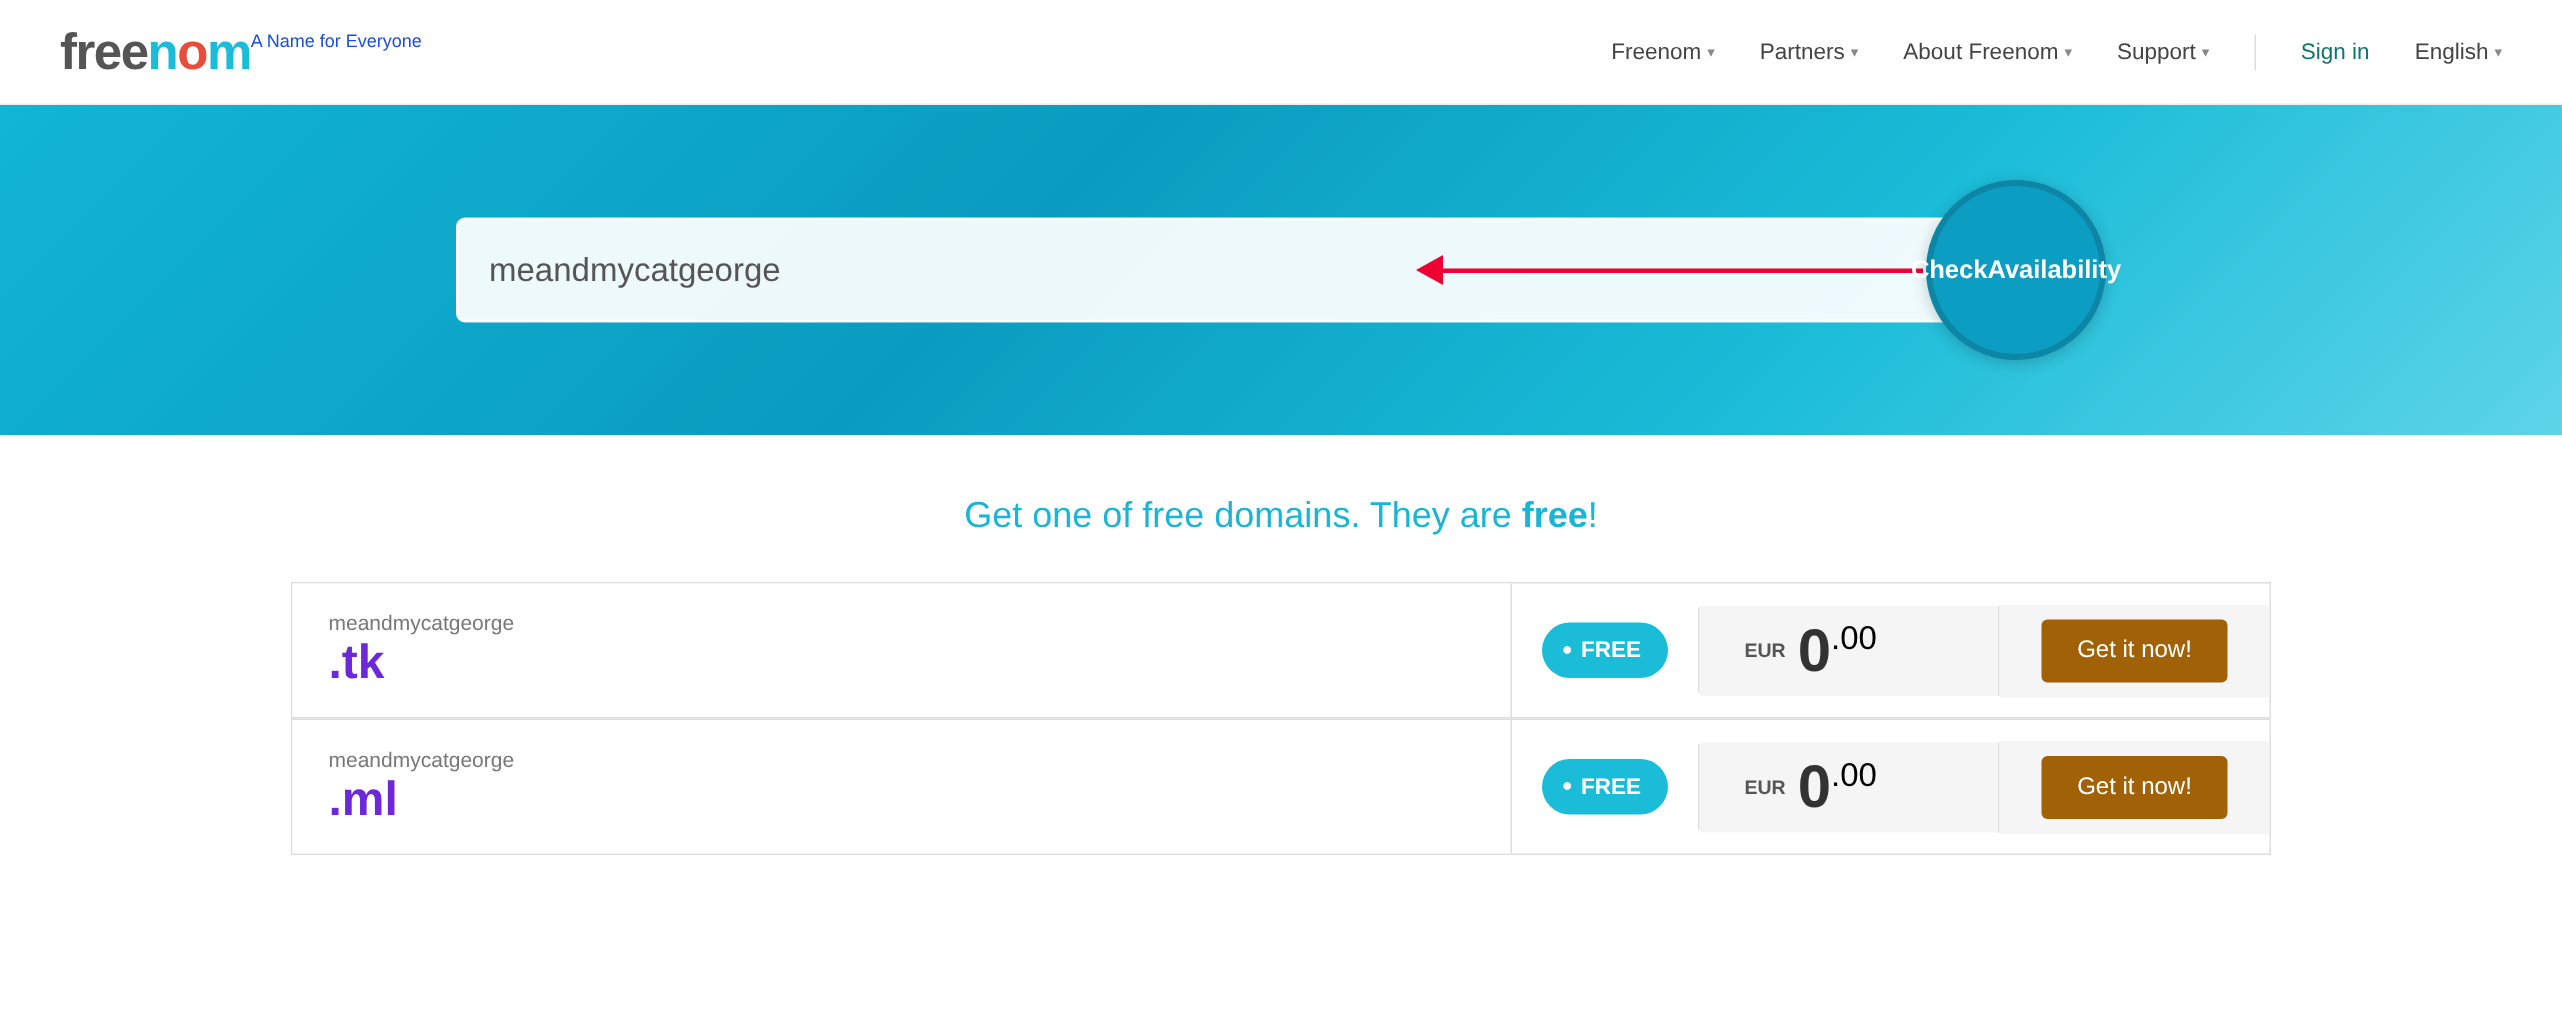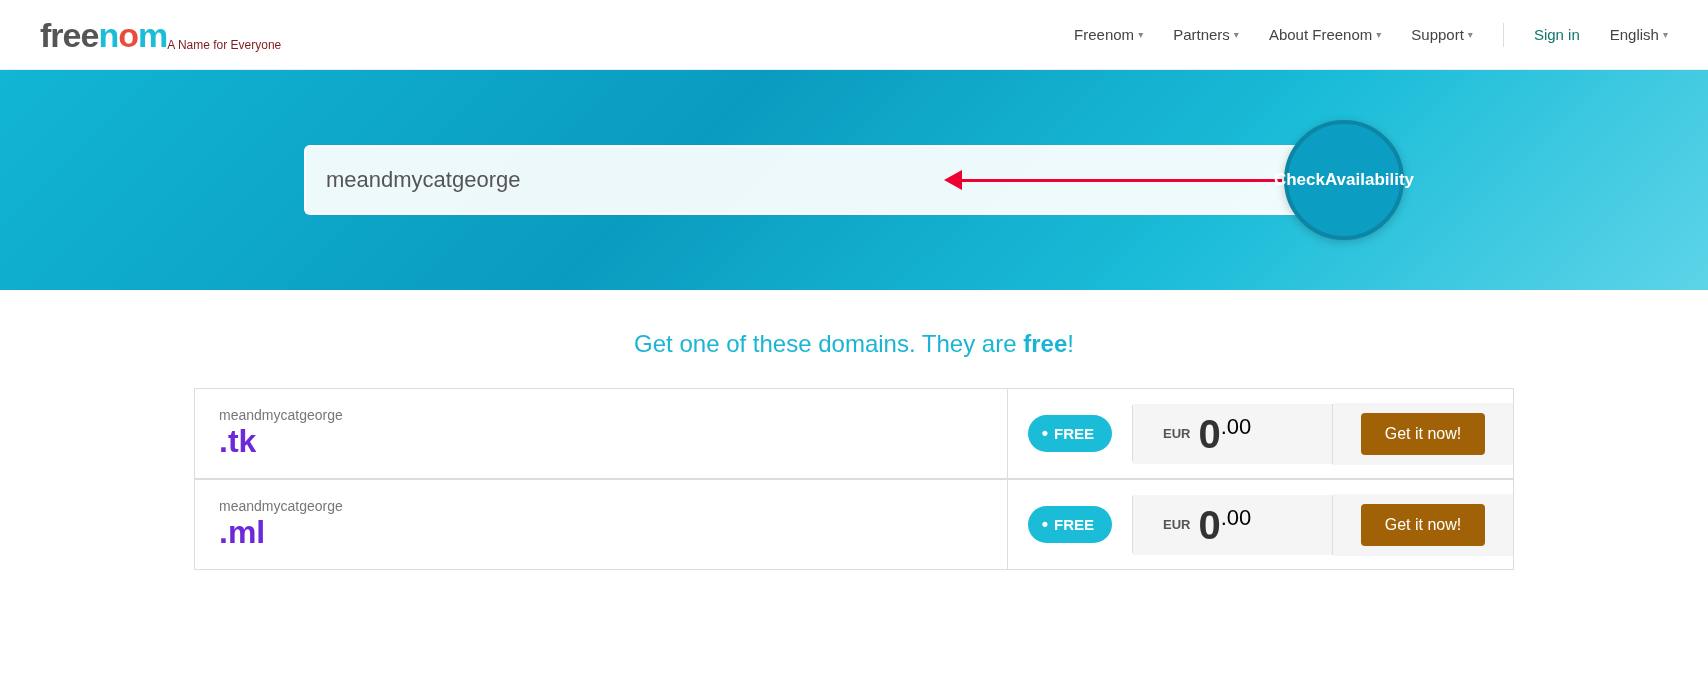--- a/index.html
+++ b/index.html
@@ -9,21 +9,21 @@
     .navbar {
       display: flex;
       align-items: center;
       justify-content: space-between;
       padding: 0 40px;
       height: 70px;
       background: #fff;
       border-bottom: 1px solid #eee;
     }
     .logo-area { display: flex; }
-    .logo-tagline { font-size: 12px; color: #7f1d1d; margin-top: 20px; }
+    .logo-tagline { font-size: 12px; color: #1d4ed8; margin-top: 2px; }
     .nav-links { display: flex; align-items: center; gap: 30px; }
     .nav-item {
       display: flex; align-items: center; gap: 4px;
       font-size: 15px; color: #444; cursor: pointer;
       text-decoration: none;
     }
     .nav-chevron { font-size: 10px; color: #888; }
     .nav-divider { width: 1px; height: 24px; background: #ddd; }
     .nav-signin { font-size: 15px; color: #0f766e; cursor: pointer; }
     .nav-lang { display: flex; align-items: center; gap: 4px; font-size: 15px; color: #444; cursor: pointer; }
@@ -276,21 +276,21 @@
     <button class="check-btn">
       <span>Check</span>
       <br>
       <span>Availability</span>
     </button>
   </div>
 </section>
 
 <div class="domains-section">
   <h2 class="domains-title">
-    <span>Get one of these domains. They are </span><strong>free</strong><span>!</span>
+    <span>Get one of free domains. They are </span><strong>free</strong><span>!</span>
   </h2>
 
   <div id="domain-rows-container">
   <div class="domain-row">
     <div class="domain-info">
       <span class="domain-name-prefix">meandmycatgeorge</span>
       <span class="domain-extension">.tk</span>
     </div>
     <div class="domain-badge-area">
       <span class="free-badge">FREE</span>

